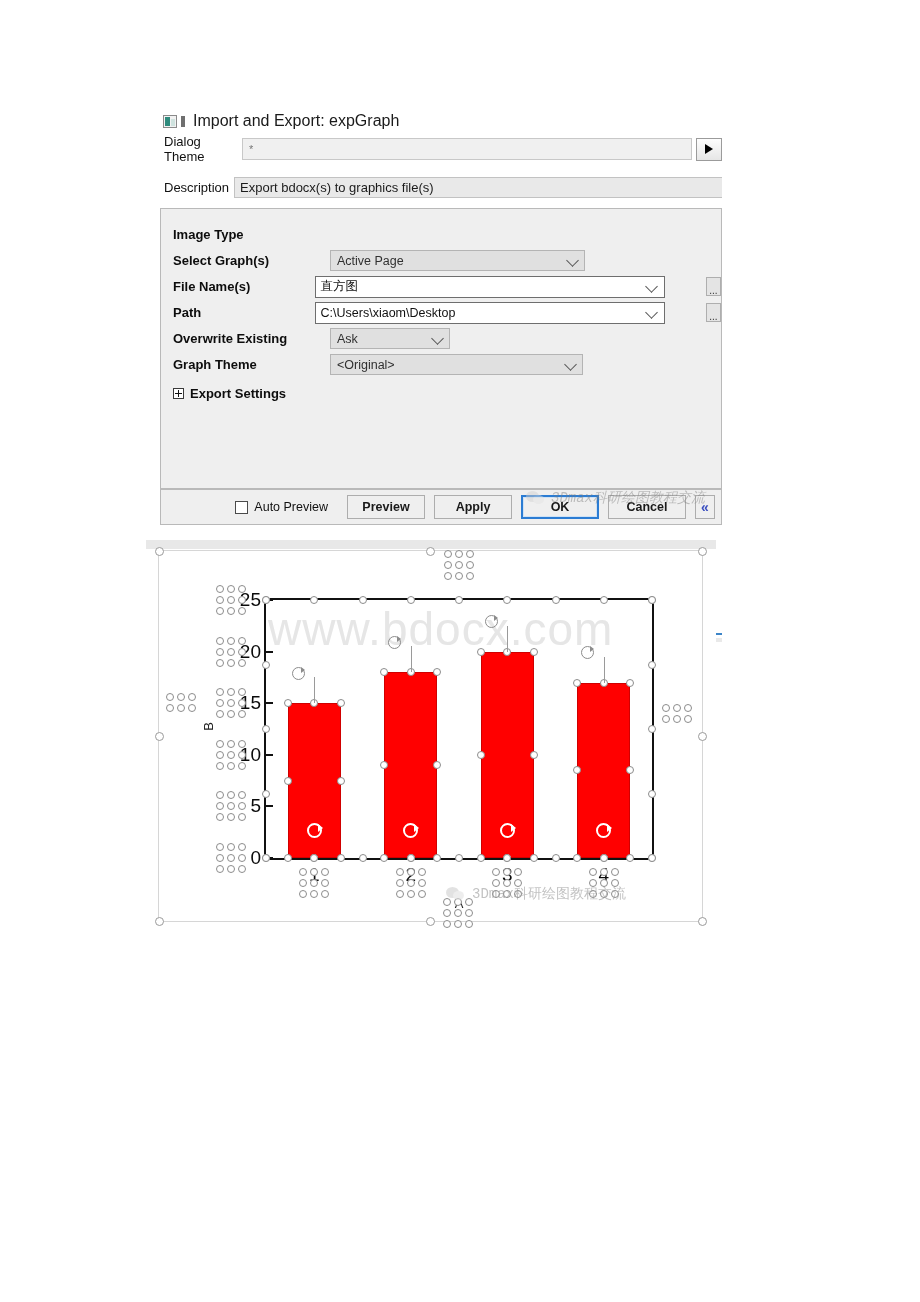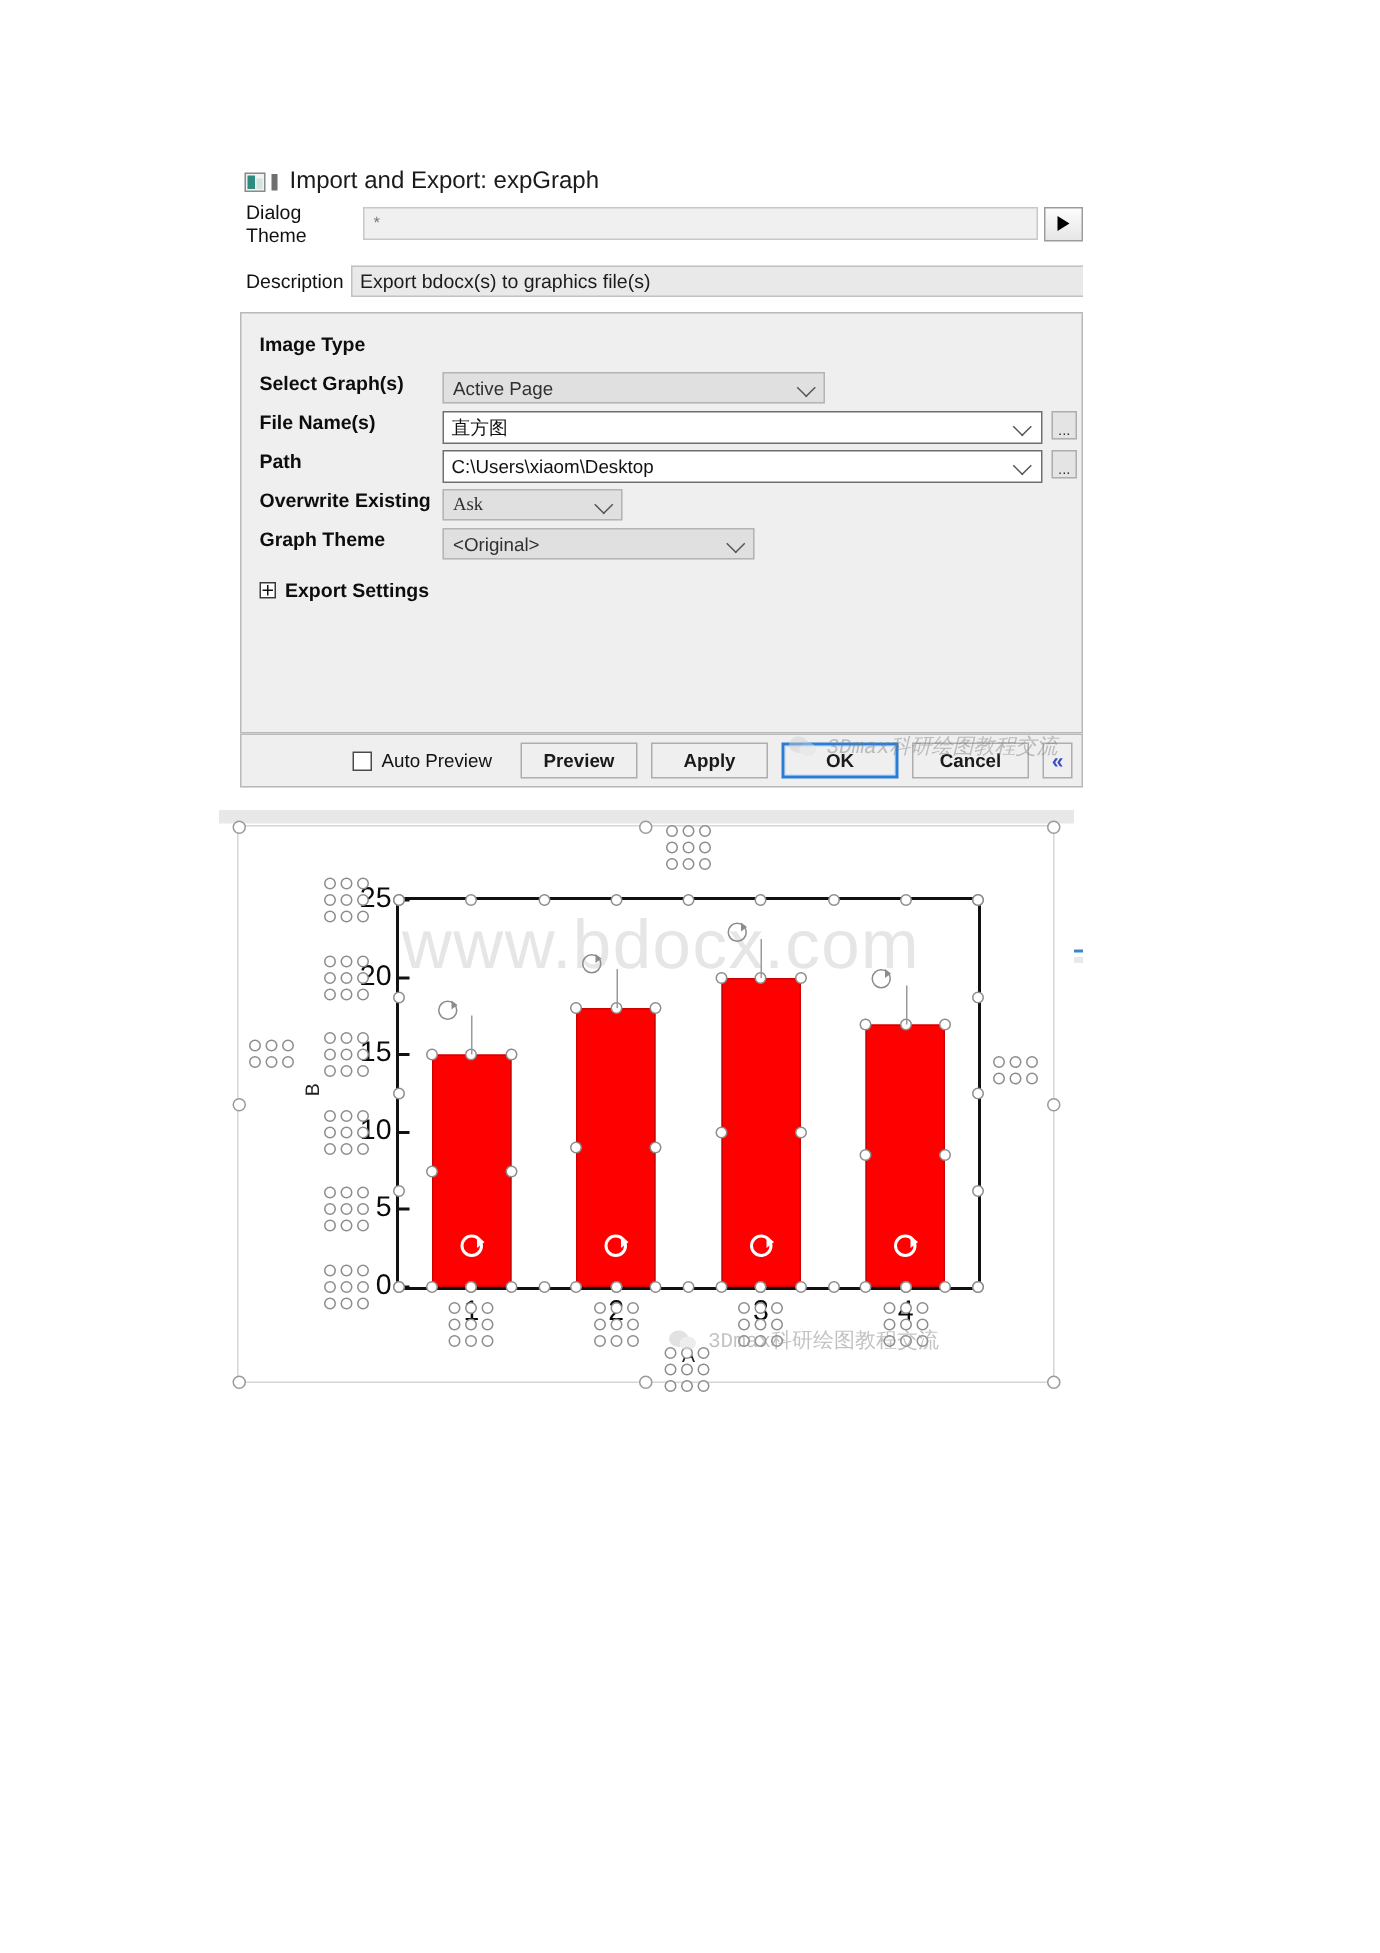--- a/index.html
+++ b/index.html
@@ -77,36 +77,36 @@
 
   .dlg-body{
     margin-top:9px;
     background:#efefef;
     border:1px solid #b9b9b9;
     height:281px;
     box-sizing:border-box;
     padding:13px 0 0 12px;
     position:relative;
   }
-  .frow{display:flex;align-items:flex-start;height:25px;margin-bottom:1px;}
+  .frow{display:flex;align-items:center;height:25px;margin-bottom:1px;gap:35px;}
   .flabel{
     width:122px;font-size:13px;font-weight:bold;color:#0d0d0d;
     font-family:"Liberation Sans", sans-serif;
   }
   .combo{
     height:21px;box-sizing:border-box;
     background:#e0e0e0;border:1px solid #b4b4b4;
     display:flex;align-items:center;
     font-size:12.5px;color:#303030;
     padding-left:6px;position:relative;
   }
   .combo.w-lg{width:258px;}
   .combo.w-md{width:255px;}
-  .combo.w-sm{width:120px;font-family:Liberation Serif, serif;}
-  .combo.w-th{width:208px;}
+  .combo.w-sm{width:120px;}
+  .combo.w-th{width:253px;}
   .combo .chev{
     position:absolute;right:7px;top:50%;
     width:8px;height:8px;margin-top:-5px;
     border-left:1.6px solid #555;border-bottom:1.6px solid #555;
     transform:rotate(-45deg);
   }
   .textcombo{
     height:22px;box-sizing:border-box;width:400px;
     background:#ffffff;border:1px solid #6e6e6e;
     display:flex;align-items:center;

